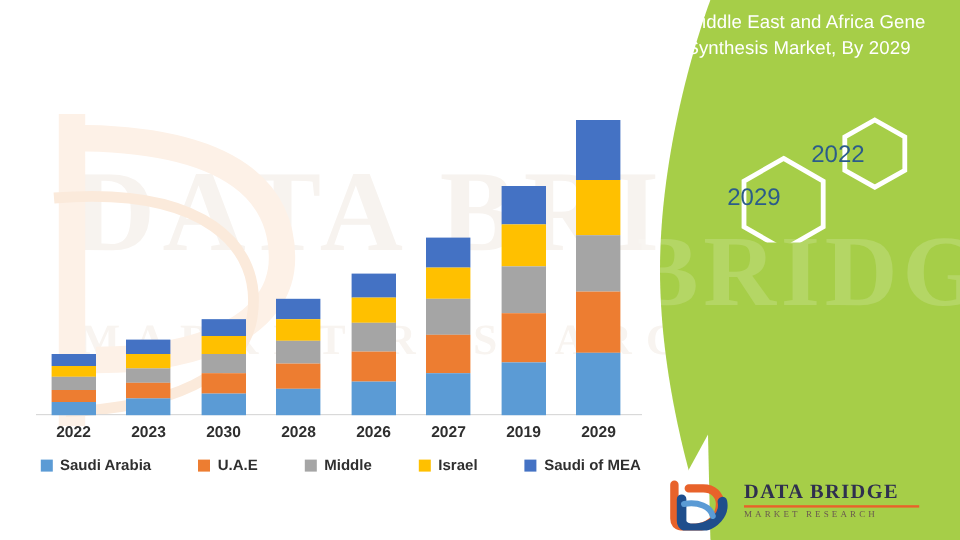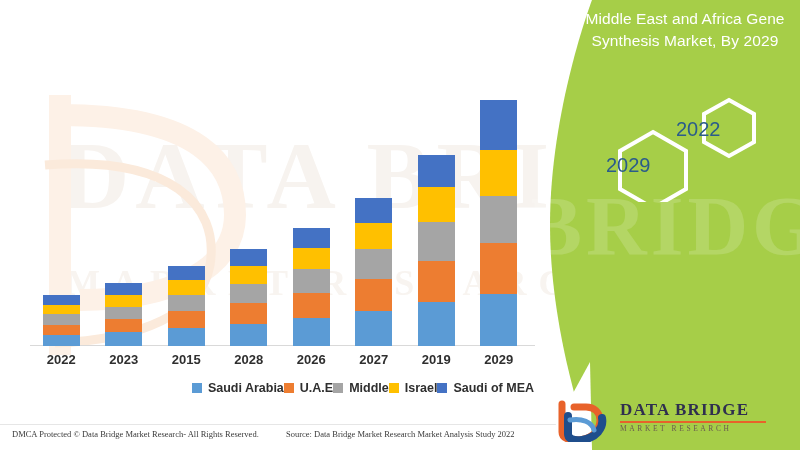--- a/index.html
+++ b/index.html
@@ -15,21 +15,21 @@
 
   
   .green-panel {
     position:absolute; top:0; right:0; width:268px; height:450px;
     overflow:hidden; z-index:2;
   }
   .green-panel svg.bg { position:absolute; inset:0; width:268px; height:450px; display:block; }
 
   .panel-title {
     position:absolute; left:40px; top:8px; width:226px;
-    text-align:center; color:#ffffff;
+    text-align:left; color:#ffffff;
     font-size:15.5px; line-height:1.45; font-weight:400;
     z-index:3; letter-spacing:.1px;
   }
 
   .panel-watermark {
     position:absolute; left:-6px; top:178px; width:280px;
     font-size:84px; font-weight:700; letter-spacing:4px;
     color:rgba(255,255,255,0.16); z-index:2; white-space:nowrap;
     font-family:"Liberation Serif", serif;
   }
@@ -104,21 +104,21 @@
   .seg { width:100%; }
 
   .xlabels {
     position:absolute; left:30px; top:352px; width:500px;
     display:flex; z-index:1;
   }
   .xlabels span { flex:1 1 0; text-align:center; color:#2f2f2f; font-size:13px; font-weight:700; }
 
   .legend {
     position:absolute; left:34px; top:381px; width:500px;
-    display:flex; align-items:center; justify-content:flex-end; z-index:1;
+    display:flex; align-items:center; justify-content:space-between; z-index:1;
   }
   .legend-item { display:flex; align-items:center; gap:6px; }
   .legend-swatch { width:10px; height:10px; display:block; }
   .legend-label { font-size:12.5px; color:#2f2f2f; font-weight:700; }
 
   .footer { position:absolute; left:0; top:424px; width:560px; height:26px; z-index:3; }
   .footer-left  { position:absolute; left:12px; top:5px; font-size:8.5px; color:#3a3a3a;
                   font-family:"Liberation Serif", serif; }
   .footer-right { position:absolute; left:286px; top:5px; font-size:8.5px; color:#3a3a3a;
                   font-family:"Liberation Serif", serif; }
@@ -215,21 +215,21 @@
               <div class="seg" style="background: rgb(237, 125, 49); height: 51.1169px;"></div>
               <div class="seg" style="background: rgb(91, 155, 213); height: 52.1818px;"></div>
             </div>
           </div>
         </div>
     </div>
 
     <div class="xlabels" id="xlabels">
         <span>2022</span>
         <span>2023</span>
-        <span>2015</span>
+        <span>2030</span>
         <span>2028</span>
         <span>2026</span>
         <span>2027</span>
         <span>2019</span>
         <span>2029</span>
       </div>
 
     <div class="legend" id="legend">
         <div class="legend-item">
           <span class="legend-swatch" style="background: rgb(91, 155, 213);"></span>
@@ -246,25 +246,20 @@
         <div class="legend-item">
           <span class="legend-swatch" style="background: rgb(255, 192, 0);"></span>
           <span class="legend-label">Israel</span>
         </div>
         <div class="legend-item">
           <span class="legend-swatch" style="background: rgb(68, 114, 196);"></span>
           <span class="legend-label">Saudi of MEA</span>
         </div>
       </div>
 
-    <div class="footer">
-      <div class="footer-rule"></div>
-      <div class="footer-left">DMCA Protected © Data Bridge Market Research- All Rights Reserved.</div>
-      <div class="footer-right">Source: Data Bridge Market Research Market Analysis Study 2022</div>
-    </div>
   </div>
 
   <div class="green-panel">
     <svg class="bg" viewBox="0 0 268 450" preserveAspectRatio="none">
       <path d="M268 0 L60 0 C60 0 18 110 18 225 C18 340 60 450 60 450 L268 450 Z" fill="#A6CE48"></path>
       <path d="M60 450 L10 450 L58 362 Z" fill="#ffffff"></path>
     </svg>
 
     <div class="panel-watermark">BRIDGE</div>
 

